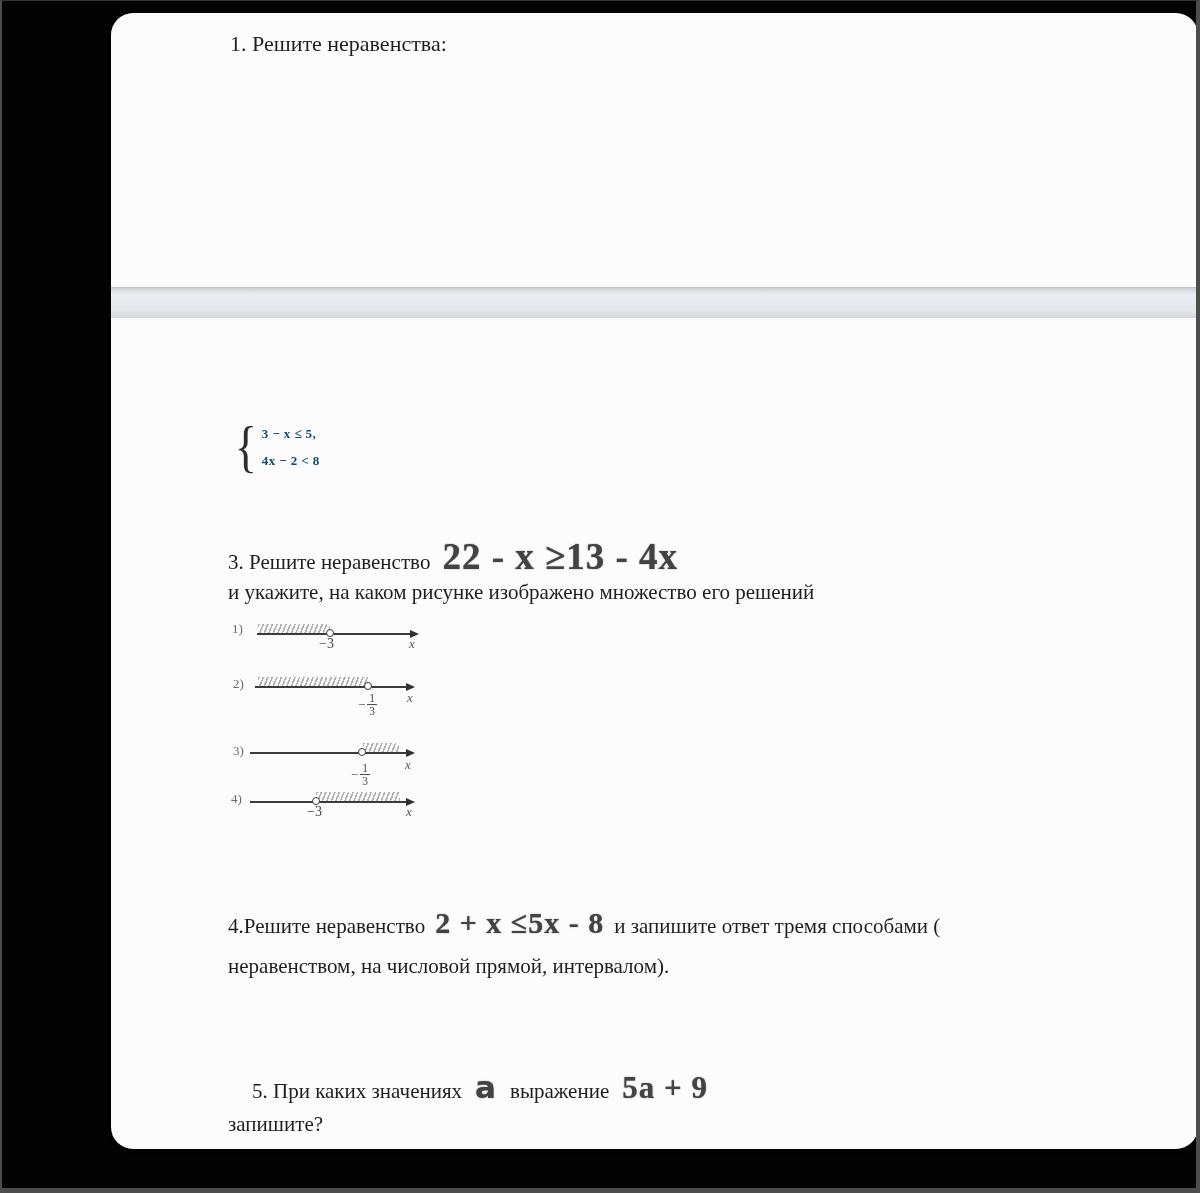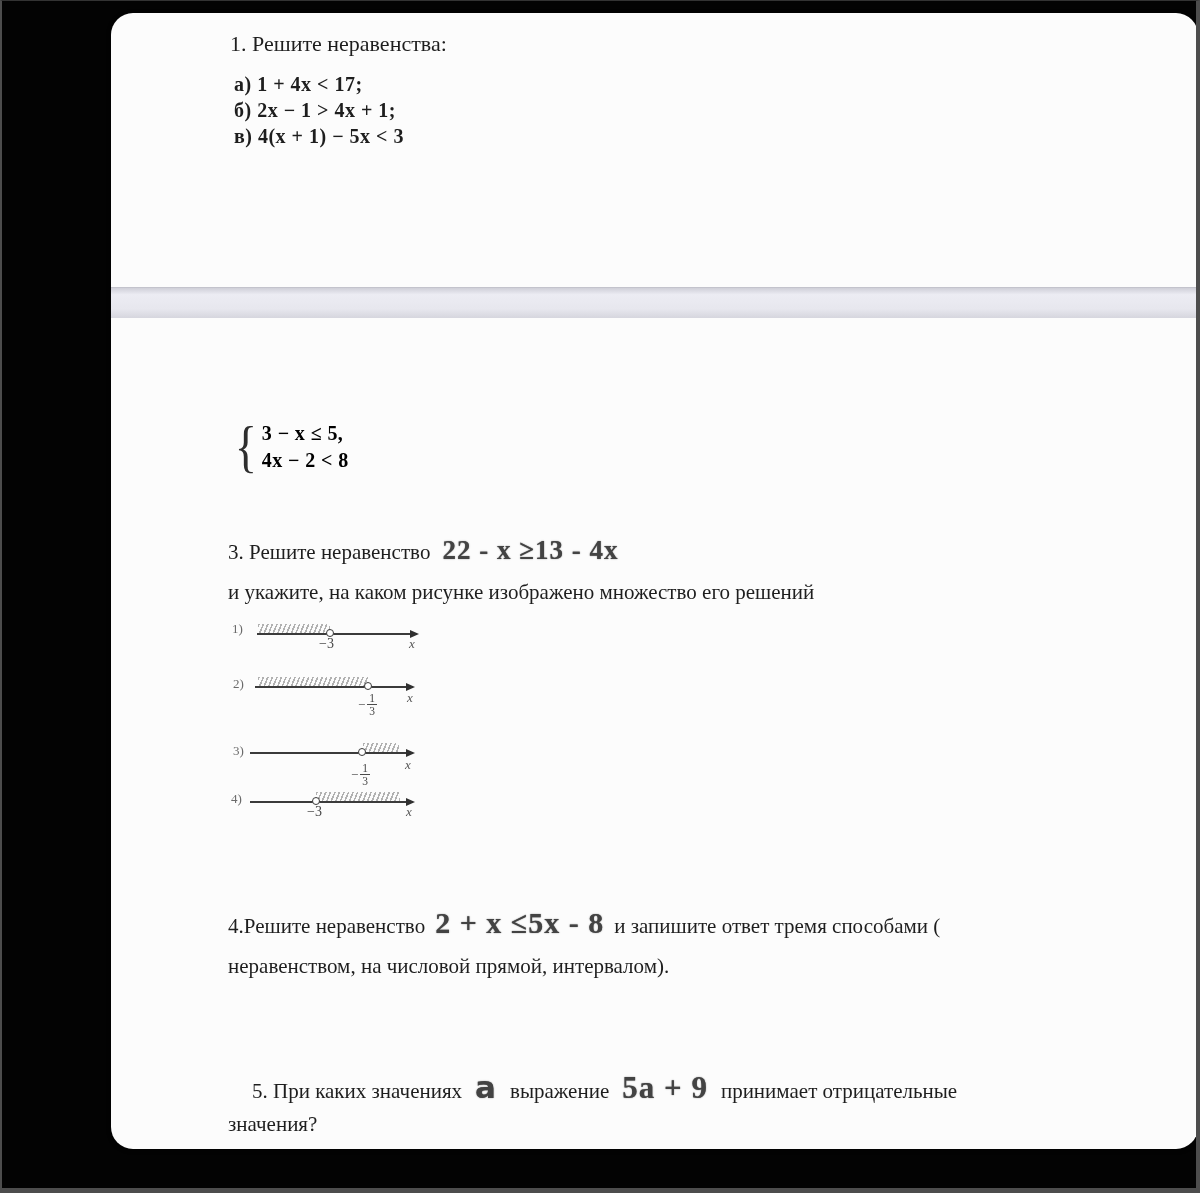--- a/index.html
+++ b/index.html
@@ -30,29 +30,29 @@
   .h2{left:114px;top:125px;font-size:22px;}
 
   .band{
     position:absolute;left:0;right:-5px;top:274px;height:30px;
     background:linear-gradient(#cfcfd8,#ececf3 22%,#e7e7ee 70%,#d6d6de);
     border-top:1px solid #c3c3cc;
   }
 
   .system{position:absolute;left:121px;top:407px;display:flex;align-items:center;}
   .brace{font-size:58px;line-height:52px;font-weight:400;color:#2e2e2e;transform:scaleX(.8);}
-  .syslines{margin-left:2px;font-size:20px;line-height:27px;font-weight:bold;color:#000000;letter-spacing:.4px;}
+  .syslines{margin-left:2px;font-size:13px;line-height:27px;font-weight:bold;color:#0c4a6e;letter-spacing:.4px;}
 
   .formula{
     font-family:"Liberation Serif", serif;font-weight:bold;color:#434343;
     letter-spacing:1px;text-shadow:0 0 1.2px rgba(70,70,70,.85);white-space:nowrap;
   }
   .row{position:absolute;display:flex;align-items:baseline;white-space:nowrap;color:#1e1e1e;}
   .p3row{left:117px;top:522px;gap:12px;font-size:21px;}
-  .p3row .formula{font-size:27px;}
+  .p3row .formula{font-size:37px;}
   .p3sub{left:117px;top:567px;font-size:21px;}
 
   .p4row{left:117px;top:893px;gap:10px;font-size:21px;}
   .p4row .formula{font-size:30px;}
   .p4l2{left:117px;top:941px;font-size:21px;}
 
   .p5row{left:117px;top:1056px;gap:13px;font-size:21px;margin-left:24px;}
   .p5row .var{font-size:27px;font-family:"DejaVu Sans",sans-serif;}
   .p5row .formula{font-size:31px;}
   .p5l2{left:117px;top:1099px;font-size:21px;}
@@ -87,25 +87,20 @@
   .frac .num{border-bottom:1px solid #4a4a4a;padding:0 2px;}
 </style>
 </head>
 <body>
 
 <div class="stage">
   <div class="page">
 
     <div class="txt h1">1. Решите неравенства:</div>
 
-    <div class="txt items">
-      <div>а) 1 + 4x &lt; 17;</div>
-      <div>б) 2x − 1 &gt; 4x + 1;</div>
-      <div>в) 4(x + 1) − 5x &lt; 3</div>
-    </div>
 
 
     <div class="band"></div>
 
     <div class="system">
       <span class="brace">{</span>
       <div class="syslines">
         <div>3 − x ≤ 5,</div>
         <div>4x − 2 &lt; 8</div>
       </div>
@@ -170,18 +165,17 @@
       <span class="formula">2 + x ≤5x - 8</span>
       <span>и запишите ответ тремя способами (</span>
     </div>
     <div class="txt p4l2">неравенством, на числовой прямой, интервалом).</div>
 
     <div class="row p5row">
       <span>5. При каких значениях</span>
       <span class="formula var">a</span>
       <span>выражение</span>
       <span class="formula">5a + 9</span>
-      <span>принимает отрицательные</span>
     </div>
-    <div class="txt p5l2">значения?</div>
+    <div class="txt p5l2">запишите?</div>
 
   </div>
 </div>
 
 </body></html>

